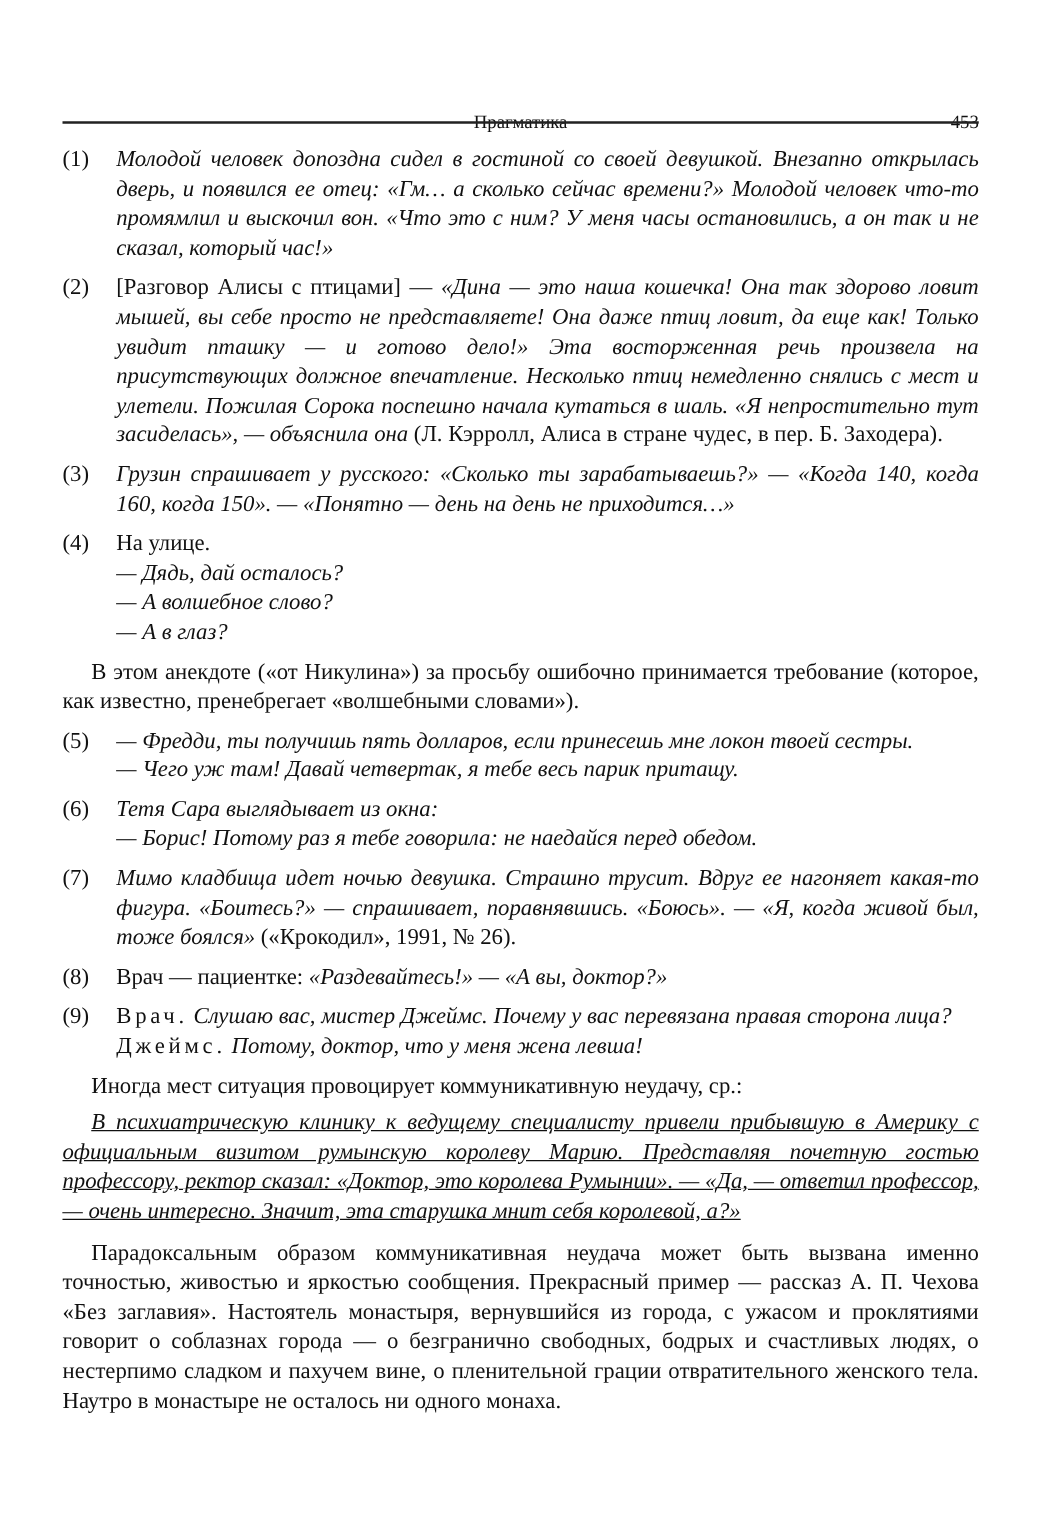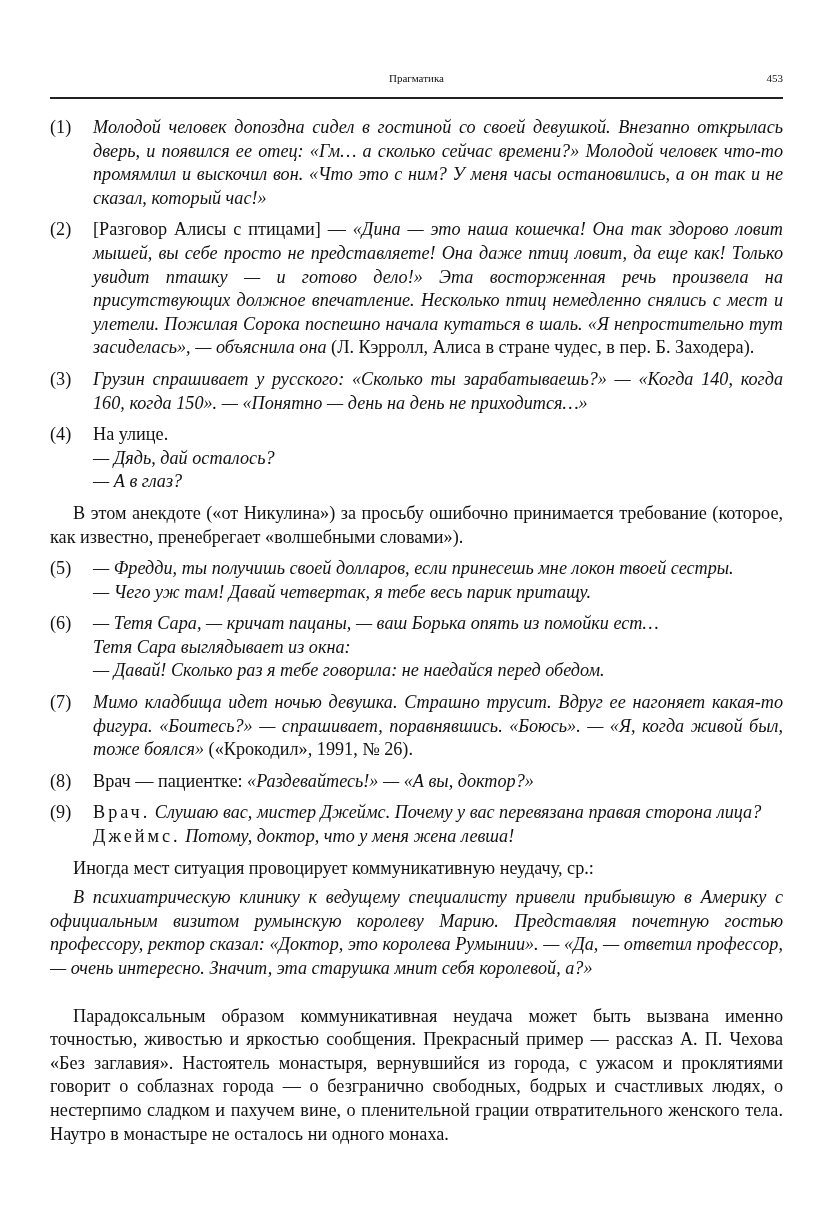--- a/index.html
+++ b/index.html
@@ -3,40 +3,40 @@
 <meta charset="utf-8">
 <style>
   html, body { margin: 0; padding: 0; background: #ffffff; }
   body {
     width: 834px; height: 1230px; position: relative; overflow: hidden;
     font-family: "Liberation Serif", "DejaVu Serif", serif;
     color: #111111;
   }
   .page { position: absolute; left: 50px; top: 0; width: 733px; }
   .running-head {
-    position: absolute; top: 72px; left: 0; width: 733px; height: 22px;
-    font-size: 11px;
+    position: absolute; top: 90px; left: 0; width: 733px; height: 22px;
+    font-size: 15px;
   }
   .running-title { position: absolute; left: 0; width: 733px; text-align: center; top: 0; }
   .page-number { position: absolute; right: 0; top: 0; }
   .head-rule {
     position: absolute; top: 97px; left: 0; width: 733px; height: 0;
     border-top: 2px solid #222;
   }
   .content {
     position: absolute; top: 116px; left: 0; width: 733px;
     font-size: 18.2px; line-height: 23.6px;
   }
   .ex { position: relative; padding-left: 43px; margin-bottom: 8px; text-align: justify; hyphens: manual; }
   .ex-num { position: absolute; left: 0; top: 0; font-style: normal; }
   .it { font-style: italic; }
   .spaced { letter-spacing: 3px; font-style: normal; }
   .line { display: block; }
   .para { text-indent: 23px; text-align: justify; margin-bottom: 8px; }
-  .quote { text-indent: 23px; text-align: justify; font-style: italic; margin-bottom: 24px; }
+  .quote { text-indent: 23px; text-align: justify; font-style: italic; margin-bottom: 10px; text-decoration: underline; }
 </style>
 </head>
 <body>
 
 <div class="page">
   <div class="running-head">
     <span class="running-title">Прагматика</span>
     <span class="page-number">453</span>
   </div>
   <div class="head-rule"></div>
@@ -55,36 +55,36 @@
 
     <div class="ex">
       <span class="ex-num">(3)</span>
       <span class="it">Грузин спрашивает у русского: «Сколько ты зарабатываешь?» — «Когда 140, когда 160, когда 150». — «Понятно — день на день не приходится…»</span>
     </div>
 
     <div class="ex">
       <span class="ex-num">(4)</span>
       <span class="line">На улице.</span>
       <span class="line it">— Дядь, дай осталось?</span>
+      <span class="line it">— А волшебное слово?</span>
       <span class="line it">— А в глаз?</span>
     </div>
 
     <p class="para" style="margin-top:0">В этом анекдоте («от Никулина») за просьбу ошибочно принимается требование (которое, как известно, пренебрегает «волшебными словами»).</p>
 
     <div class="ex">
       <span class="ex-num">(5)</span>
-      <span class="line it">— Фредди, ты получишь своей долларов, если принесешь мне локон твоей сестры.</span>
+      <span class="line it">— Фредди, ты получишь пять долларов, если принесешь мне локон твоей сестры.</span>
       <span class="line it">— Чего уж там! Давай четвертак, я тебе весь парик притащу.</span>
     </div>
 
     <div class="ex">
       <span class="ex-num">(6)</span>
-      <span class="line it">— Тетя Сара, — кричат пацаны, — ваш Борька опять из помойки ест…</span>
       <span class="line it">Тетя Сара выглядывает из окна:</span>
-      <span class="line it">— Давай! Сколько раз я тебе говорила: не наедайся перед обедом.</span>
+      <span class="line it">— Борис! Потому раз я тебе говорила: не наедайся перед обедом.</span>
     </div>
 
     <div class="ex">
       <span class="ex-num">(7)</span>
       <span class="it">Мимо кладбища идет ночью девушка. Страшно трусит. Вдруг ее нагоняет какая-то фигура. «Боитесь?» — спрашивает, поравнявшись. «Боюсь». — «Я, когда живой был, тоже боялся»</span><span> («Крокодил», 1991, № 26).</span>
     </div>
 
     <div class="ex">
       <span class="ex-num">(8)</span>
       <span>Врач — пациентке: </span><span class="it">«Раздевайтесь!» — «А вы, доктор?»</span>

